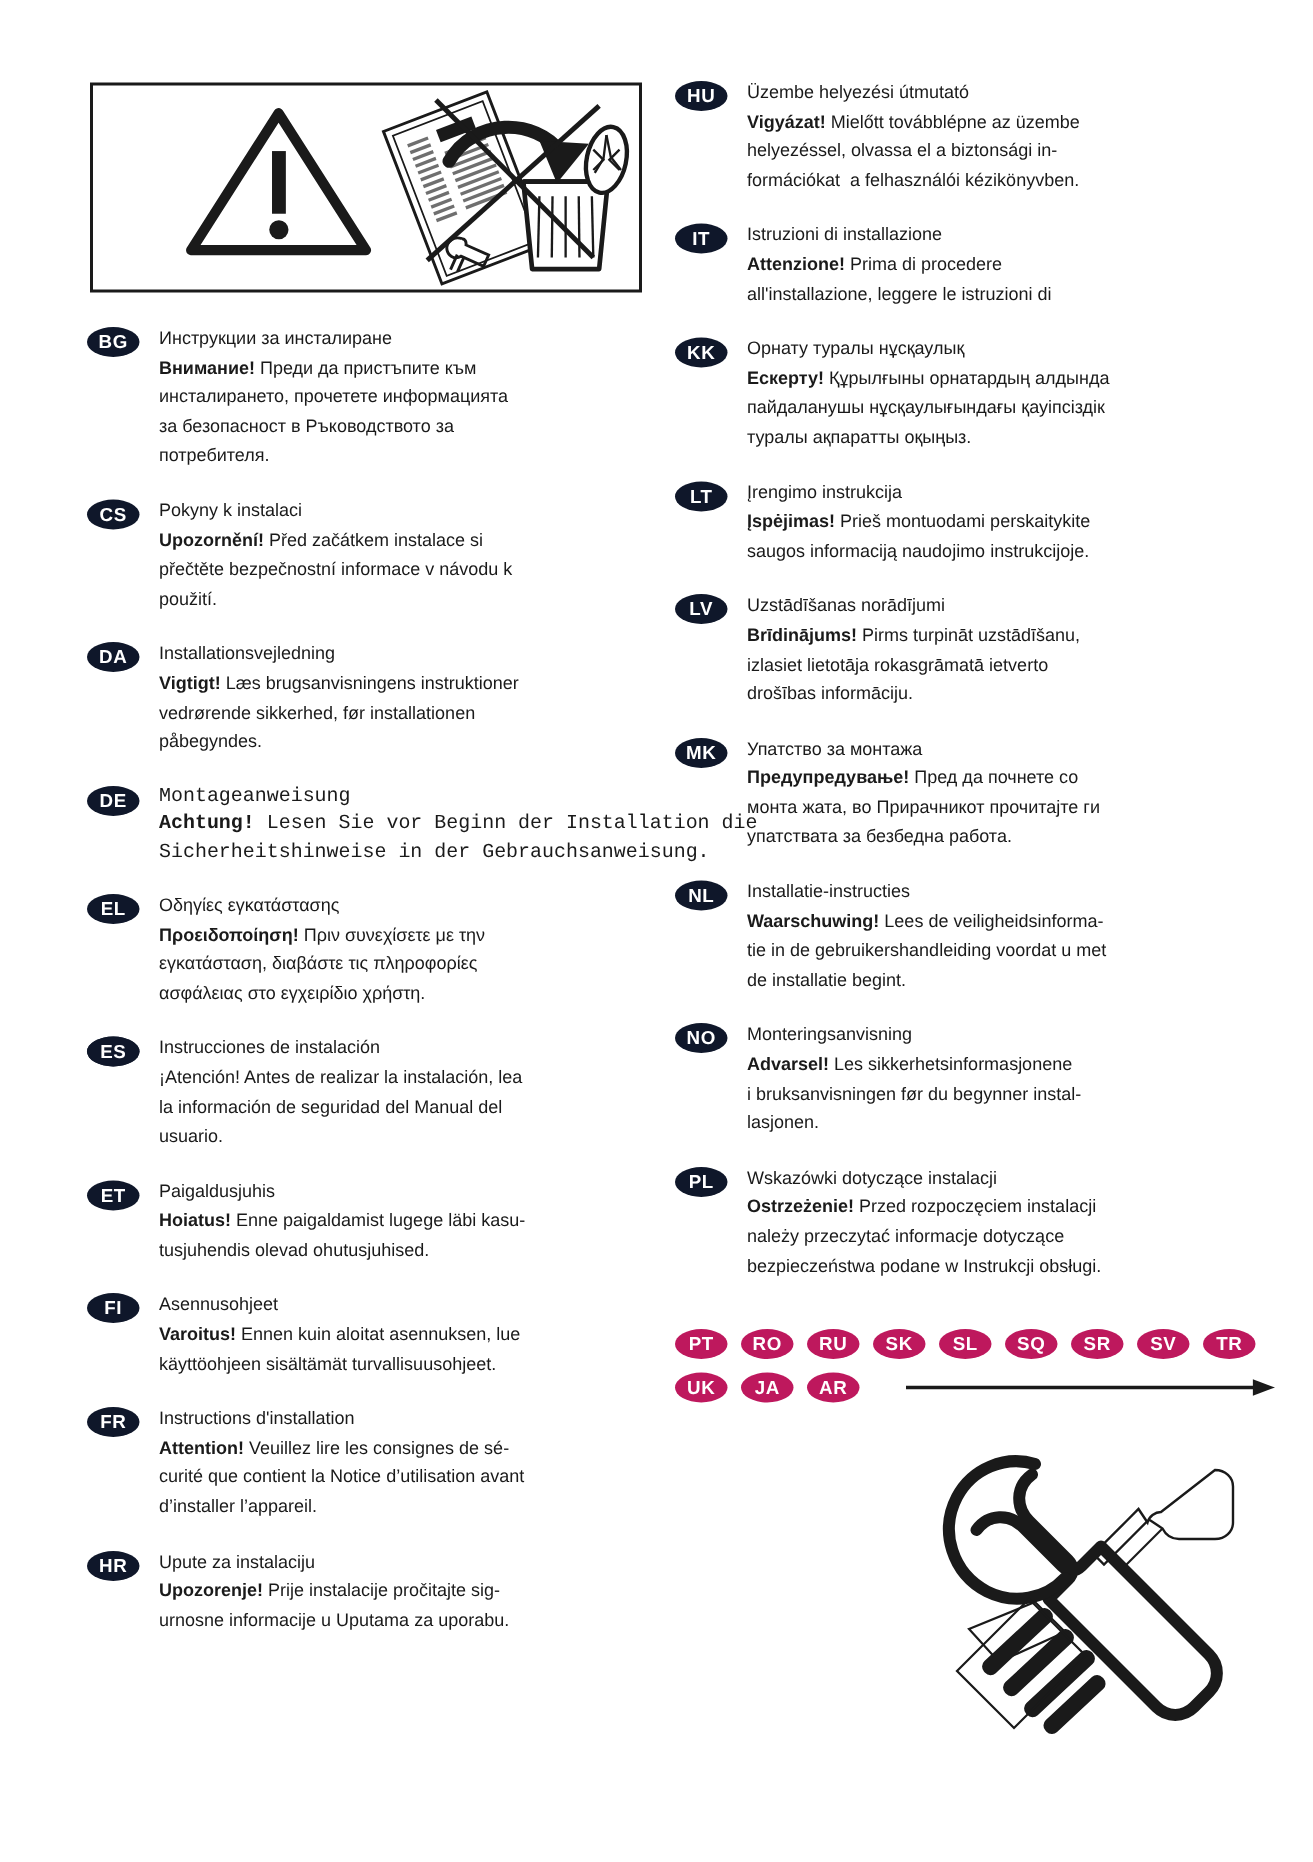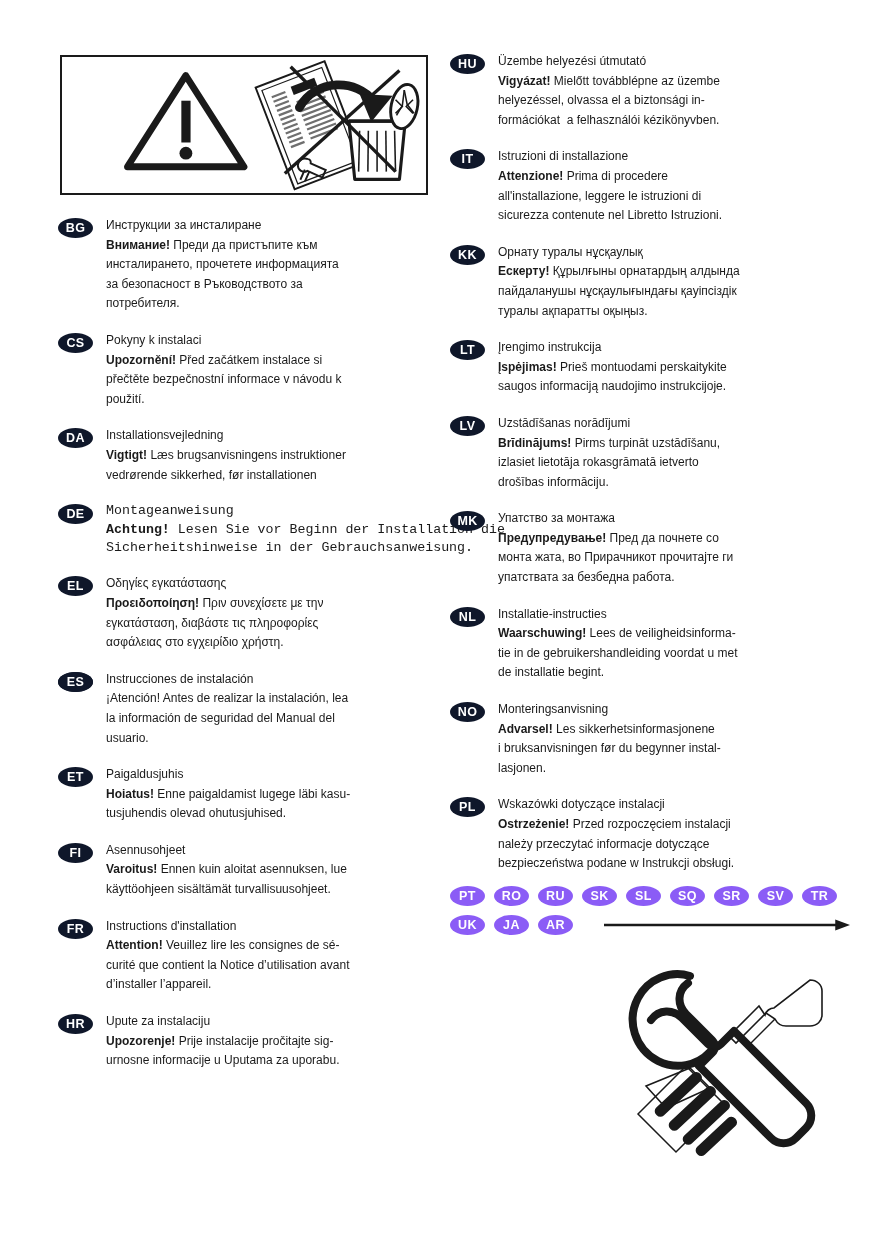--- a/index.html
+++ b/index.html
@@ -37,21 +37,21 @@
   .entry .lines{font-size:12px;line-height:19.6px;}
   .entry.small .lines{font-size:13.3px;line-height:18.4px;font-family:Liberation Mono, monospace;}
   .entry .ln{white-space:pre;}
   .entry .ln b{font-weight:bold;}
 
   
   .badge-strip{position:absolute;left:450px;top:886px;width:400px;}
   .badge-row{display:flex;gap:9px;margin-bottom:9px;align-items:center;}
   .badge-inline{
     width:35px;height:20px;border-radius:50%;
-    background:#8b5cf6;color:#fff;
+    background:#be185d;color:#fff;
     font-size:12.5px;font-weight:bold;letter-spacing:.4px;
     display:flex;align-items:center;justify-content:center;
     flex:0 0 auto;
   }
   .arrow-wrap{flex:1 1 auto;display:flex;align-items:center;padding-left:22px;}
   .arrow-svg{display:block;width:100%;height:14px;}
 
   
   .tools{position:absolute;left:578px;top:958px;width:268px;height:208px;}
   .tools svg{display:block;width:100%;height:100%;}
@@ -153,20 +153,21 @@
         <div class="ln"><span>přečtěte bezpečnostní informace v návodu k</span></div>
         <div class="ln"><span>použití.</span></div>
       </div>
     </div>
     <div class="entry">
       <div class="badge">DA</div>
       <div class="lines">
         <div class="ln"><span>Installationsvejledning</span></div>
         <div class="ln"><b>Vigtigt!</b><span> Læs brugsanvisningens instruktioner</span></div>
         <div class="ln"><span>vedrørende sikkerhed, før installationen</span></div>
+        <div class="ln"><span>påbegyndes.</span></div>
       </div>
     </div>
     <div class="entry small">
       <div class="badge">DE</div>
       <div class="lines">
         <div class="ln"><span>Montageanweisung</span></div>
         <div class="ln"><b>Achtung!</b><span> Lesen Sie vor Beginn der Installation die</span></div>
         <div class="ln"><span>Sicherheitshinweise in der Gebrauchsanweisung.</span></div>
       </div>
     </div>
@@ -235,21 +236,20 @@
         <div class="ln"><span>helyezéssel, olvassa el a biztonsági in-</span></div>
         <div class="ln"><span>formációkat  a felhasználói kézikönyvben.</span></div>
       </div>
     </div>
     <div class="entry">
       <div class="badge">IT</div>
       <div class="lines">
         <div class="ln"><span>Istruzioni di installazione</span></div>
         <div class="ln"><b>Attenzione!</b><span> Prima di procedere</span></div>
         <div class="ln"><span>all'installazione, leggere le istruzioni di</span></div>
-        <div class="ln"><span>sicurezza contenute nel Libretto Istruzioni.</span></div>
       </div>
     </div>
     <div class="entry">
       <div class="badge">KK</div>
       <div class="lines">
         <div class="ln"><span>Орнату туралы нұсқаулық</span></div>
         <div class="ln"><b>Ескерту!</b><span> Құрылғыны орнатардың алдында</span></div>
         <div class="ln"><span>пайдаланушы нұсқаулығындағы қауіпсіздік</span></div>
         <div class="ln"><span>туралы ақпаратты оқыңыз.</span></div>
       </div>

